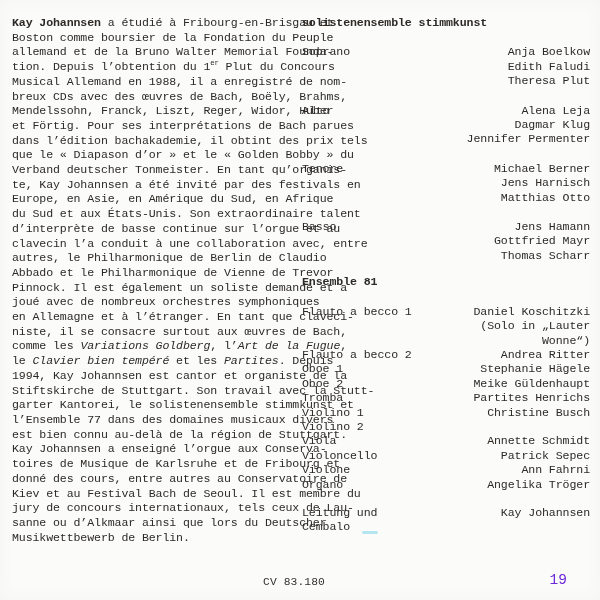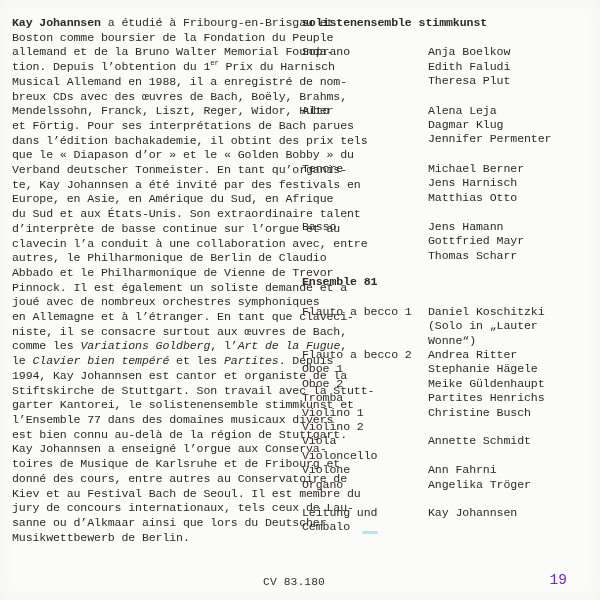--- a/index.html
+++ b/index.html
@@ -30,21 +30,21 @@
     font-size:11.6px;line-height:14.4px;letter-spacing:-0.1px;
   }
   .r-header{font-weight:700;}
   .r-header.ensemble{margin-top:12px;}
   .group{display:flex;align-items:flex-start;}
   #choir-groups .group{margin-top:15px;}
   #choir-groups .group:first-child{}
   #ensemble-groups{margin-top:15px;}
   #direction-group{margin-top:14px;}
   .g-label{width:126px;flex:none;}
-  .g-names{flex:1;}
+  .g-names{flex:1;text-align:right;}
   
   .footer-catalog{
     position:absolute;left:263px;top:576px;
     font-size:11.3px;letter-spacing:0.1px;color:#34312d;
   }
   .page-number{
     position:absolute;right:33px;top:572px;
     font-size:14.5px;color:#6d28d9;
   }
   
@@ -55,21 +55,21 @@
 </style>
 </head>
 <body>
 
 <div class="page" style="background: rgb(251, 251, 249); color: rgb(45, 42, 38);">
 
   <div class="bio" id="bio-column">
       <div class="bio-line"><span class="seg-b">Kay Johannsen</span><span> a étudié à Fribourg-en-Brisgau et</span></div>
       <div class="bio-line"><span>Boston comme boursier de la Fondation du Peuple</span></div>
       <div class="bio-line"><span>allemand et de la Bruno Walter Memorial Founda-</span></div>
-      <div class="bio-line"><span>tion. Depuis l’obtention du 1</span><sup>er</sup><span> Prix du Harnisch</span></div>
+      <div class="bio-line"><span>tion. Depuis l’obtention du 1</span><sup>er</sup><span> Plut du Concours</span></div>
       <div class="bio-line"><span>Musical Allemand en 1988, il a enregistré de nom-</span></div>
       <div class="bio-line"><span>breux CDs avec des œuvres de Bach, Boëly, Brahms,</span></div>
       <div class="bio-line"><span>Mendelssohn, Franck, Liszt, Reger, Widor, Huber</span></div>
       <div class="bio-line"><span>et Förtig. Pour ses interprétations de Bach parues</span></div>
       <div class="bio-line"><span>dans l’édition bachakademie, il obtint des prix tels</span></div>
       <div class="bio-line"><span>que le « Diapason d’or » et le « Golden Bobby » du</span></div>
       <div class="bio-line"><span>Verband deutscher Tonmeister. En tant qu’organis-</span></div>
       <div class="bio-line"><span>te, Kay Johannsen a été invité par des festivals en</span></div>
       <div class="bio-line"><span>Europe, en Asie, en Amérique du Sud, en Afrique</span></div>
       <div class="bio-line"><span>du Sud et aux États-Unis. Son extraordinaire talent</span></div>
@@ -176,20 +176,23 @@
           <div class="g-label">Violino 2</div>
         </div>
         <div class="group">
           <div class="g-label">Viola</div>
           <div class="g-names">
             <div>Annette Schmidt</div>
           </div>
         </div>
         <div class="group">
           <div class="g-label">Violoncello</div>
+          <div class="g-names">
+            <div>Patrick Sepec</div>
+          </div>
         </div>
         <div class="group">
           <div class="g-label">Violone</div>
           <div class="g-names">
             <div>Ann Fahrni</div>
           </div>
         </div>
         <div class="group">
           <div class="g-label">Organo</div>
           <div class="g-names">

